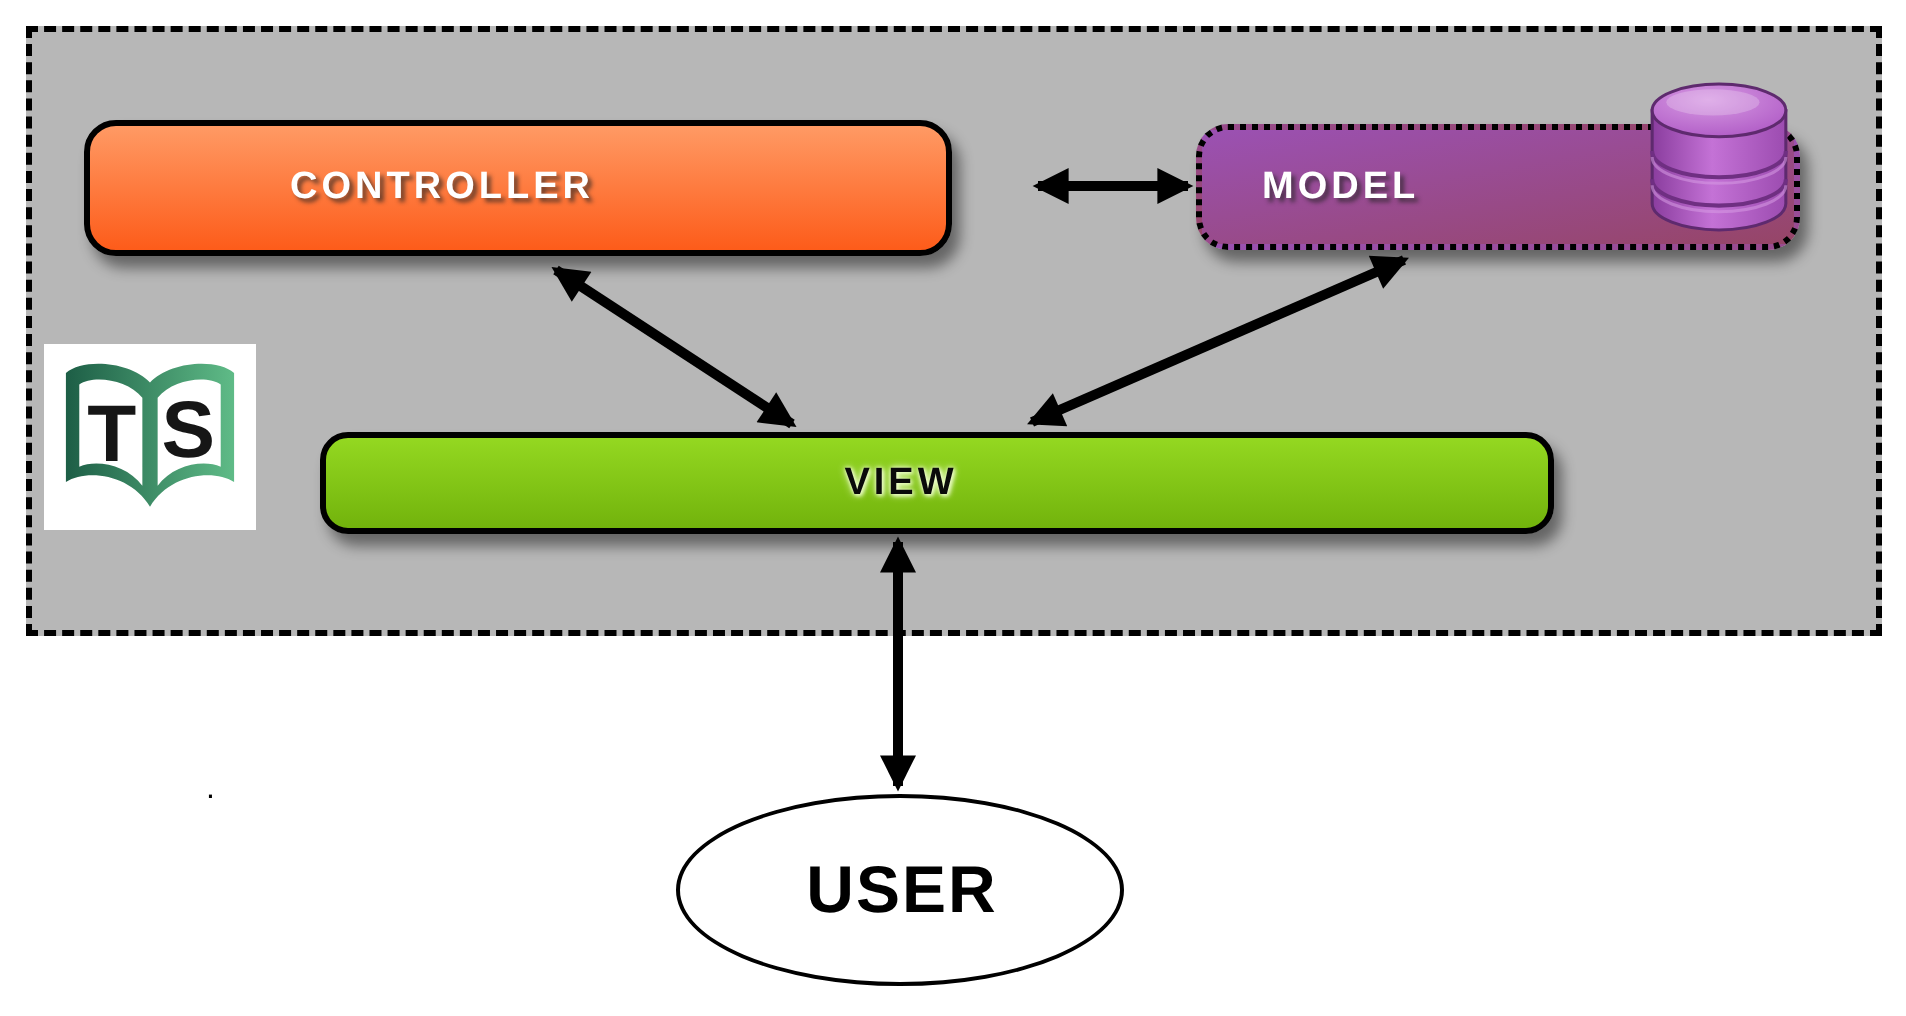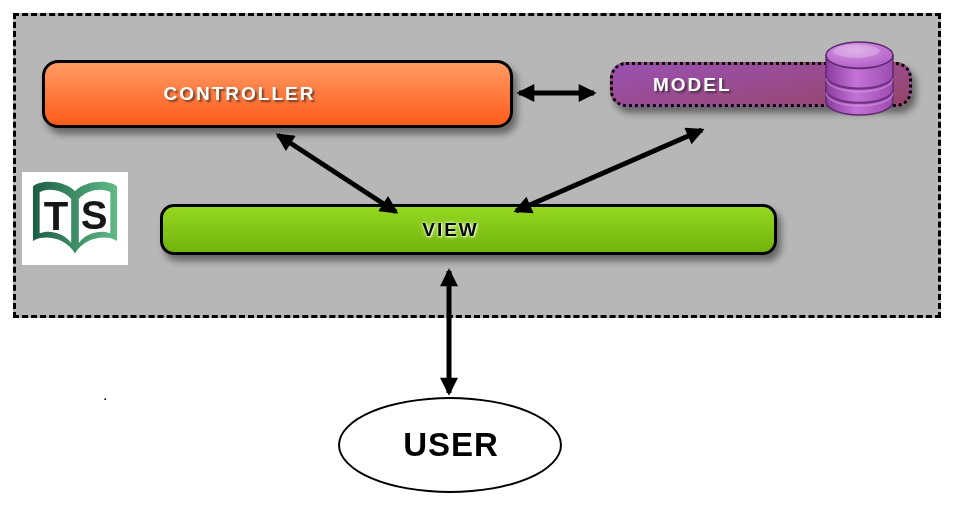--- a/index.html
+++ b/index.html
@@ -12,31 +12,30 @@
     position:absolute;left:13px;top:13px;width:928px;height:305px;
     box-sizing:border-box;background:var(--container-bg,#b7b7b7);
     border:3px dashed var(--border-black,#000);z-index:1;
   }
   .node{
     position:absolute;box-sizing:border-box;display:flex;align-items:center;
     border:3px solid var(--border-black,#000);border-radius:16px;
     box-shadow:4px 6px 7px rgba(0,0,0,0.45);z-index:3;
   }
   .controller{
-    left:42px;top:60px;width:471px;height:68px;justify-content:center;
+    left:42px;top:60px;width:434px;height:68px;justify-content:center;
     background:linear-gradient(180deg,var(--controller-top,#ff9a64),var(--controller-bottom,#fd5c1a));
   }
   .model{
-    left:598px;top:62px;width:302px;height:45px;border-style:dotted;
-    padding-left:40px;
+    left:598px;top:62px;width:302px;height:63px;border-style:dotted;
+    padding-left:30px;
     background:linear-gradient(170deg,var(--model-top,#9b51b3),var(--model-bottom,#964567));
-    margin-left:12px;
   }
   .view{
-    left:160px;top:204px;width:617px;height:51px;justify-content:center;border-radius:14px;
+    left:160px;top:216px;width:617px;height:51px;justify-content:center;border-radius:14px;
     background:linear-gradient(180deg,var(--view-top,#94d821),var(--view-bottom,#72b30c));
   }
   .lbl{font-weight:bold;font-size:19px;letter-spacing:2px;}
   .light{color:var(--label-light,#fff);text-shadow:2px 2px 2px rgba(35,35,35,0.65);}
   .ctrl-lbl{transform:translateX(-38px);}
   .view-lbl{
     color:var(--label-dark,#0a0a0a);transform:translateX(-18px);
     text-shadow:0 0 4px rgba(240,255,205,0.95),0 0 2px rgba(240,255,205,0.95),1px 1px 2px rgba(240,255,205,0.9);
   }
   .user{

